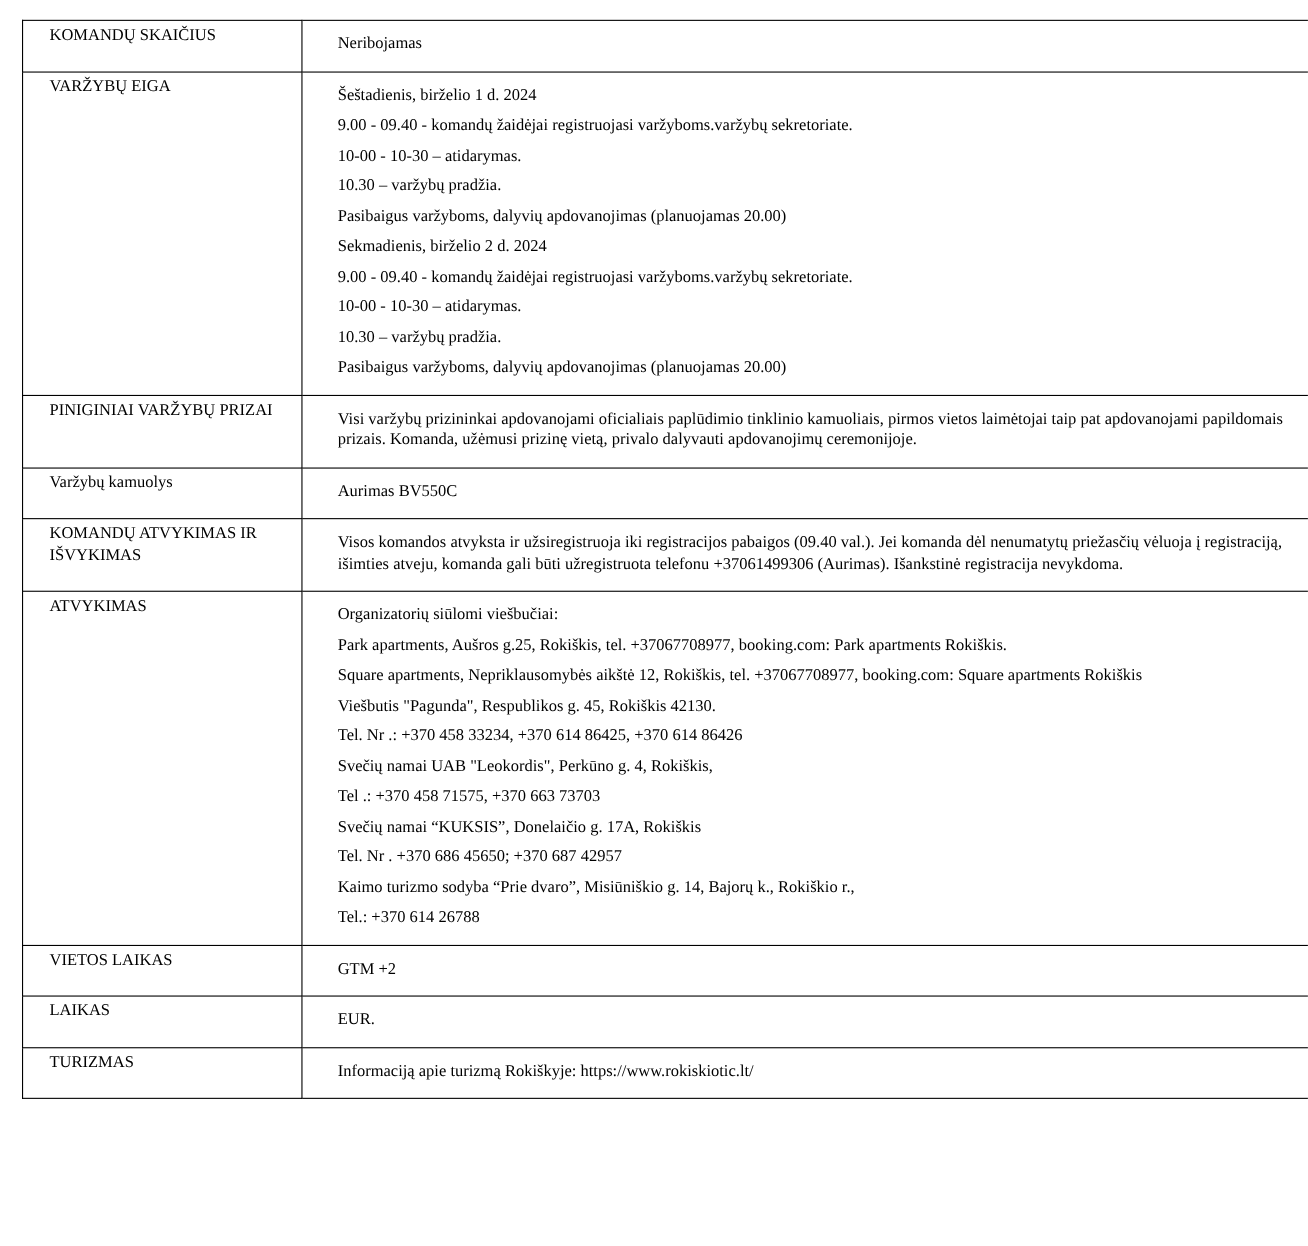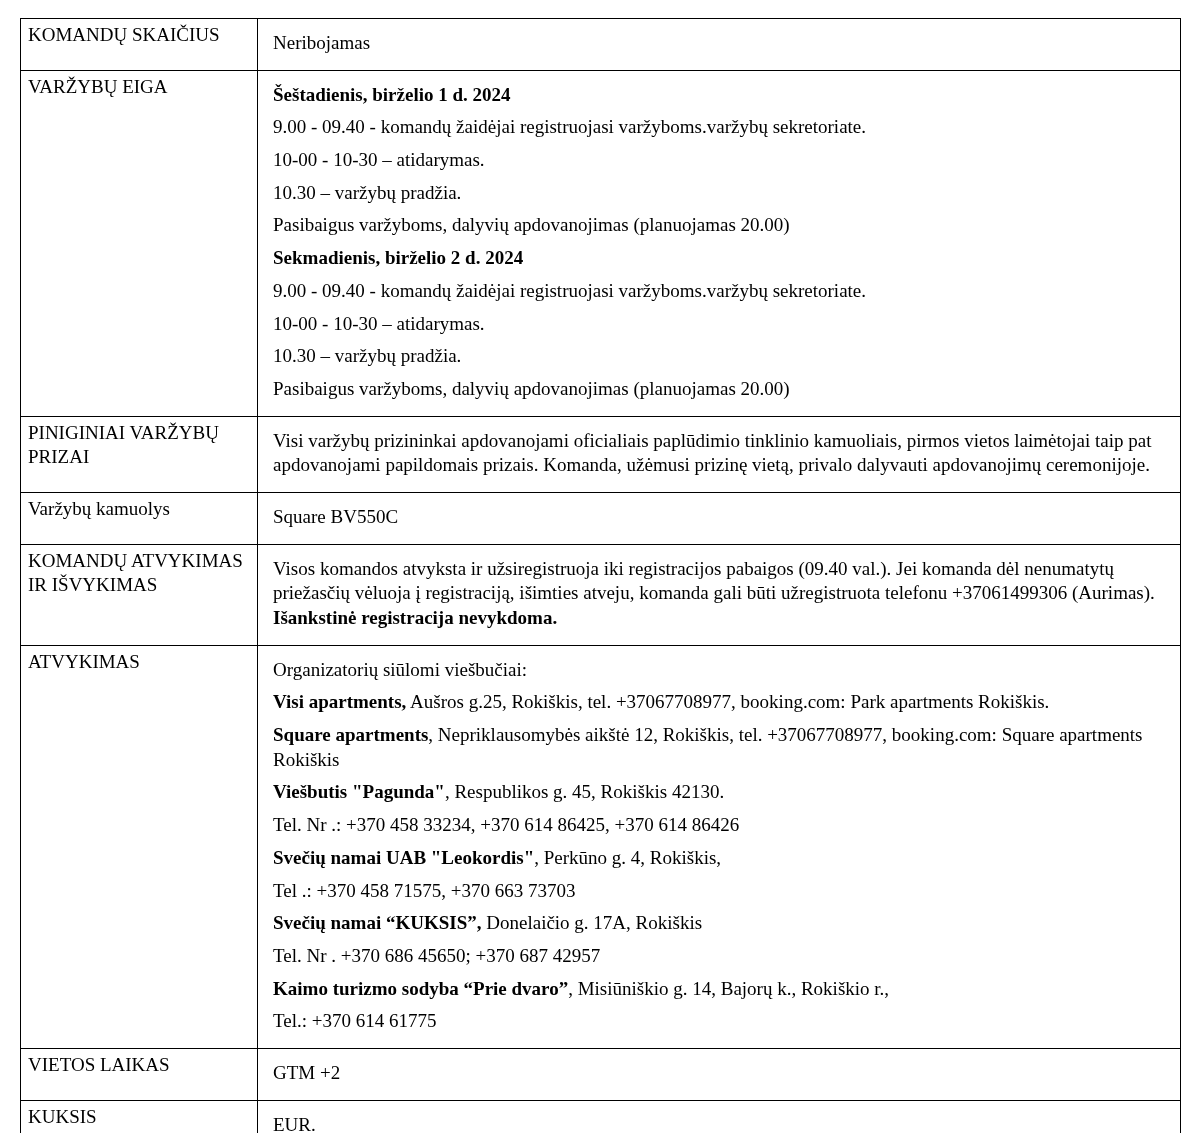--- a/index.html
+++ b/index.html
@@ -21,31 +21,31 @@
     padding: 18px 20px 0 20px;
   }
   table.doc-table {
     border-collapse: collapse;
     width: 1148px;
     table-layout: fixed;
   }
   table.doc-table td {
     border: 1px solid #000000;
     vertical-align: top;
-    padding: 4px 7px 6px 7px;
-    font-size: 19px;
+    padding: 4px 7px 6px 24px;
+    font-size: 15px;
     line-height: 1.30;
   }
   td.label-cell {
     width: 222px;
   }
   td.value-cell {
     width: 908px;
   }
-  .b { font-weight: bold; }
+  .b { font-weight: normal; }
   p.line {
     margin: 8px;
     padding: 0;
   }
 </style>
 </head>
 <body>
 
 <div class="page">
   <table class="doc-table">
@@ -73,53 +73,53 @@
         </tr>
         <tr>
           <td class="label-cell">PINIGINIAI VARŽYBŲ PRIZAI</td>
           <td class="value-cell">
             <p class="line"><span>Visi varžybų prizininkai apdovanojami oficialiais paplūdimio tinklinio kamuoliais, pirmos vietos laimėtojai taip pat apdovanojami papildomais prizais. Komanda, užėmusi prizinę vietą, privalo dalyvauti apdovanojimų ceremonijoje.</span></p>
           </td>
         </tr>
         <tr>
           <td class="label-cell">Varžybų kamuolys</td>
           <td class="value-cell">
-            <p class="line"><span>Square BV550C</span></p>
+            <p class="line"><span>Aurimas BV550C</span></p>
           </td>
         </tr>
         <tr>
           <td class="label-cell">KOMANDŲ ATVYKIMAS IR IŠVYKIMAS</td>
           <td class="value-cell">
             <p class="line"><span>Visos komandos atvyksta ir užsiregistruoja iki registracijos pabaigos (09.40 val.). Jei komanda dėl nenumatytų priežasčių vėluoja į registraciją, išimties atveju,  komanda gali būti užregistruota telefonu +37061499306 (Aurimas).</span> <span class="b">Išankstinė registracija nevykdoma.</span></p>
           </td>
         </tr>
         <tr>
           <td class="label-cell">ATVYKIMAS</td>
           <td class="value-cell">
             <p class="line"><span>Organizatorių siūlomi viešbučiai:</span></p>
-            <p class="line"><span class="b">Visi apartments,</span><span> Aušros g.25, Rokiškis, tel. +37067708977, booking.com: Park apartments Rokiškis.</span></p>
+            <p class="line"><span class="b">Park apartments,</span><span> Aušros g.25, Rokiškis, tel. +37067708977, booking.com: Park apartments Rokiškis.</span></p>
             <p class="line"><span class="b">Square apartments</span><span>, Nepriklausomybės aikštė 12, Rokiškis, tel. +37067708977, booking.com: Square apartments Rokiškis</span></p>
             <p class="line"><span class="b">Viešbutis "Pagunda"</span><span>, Respublikos g. 45, Rokiškis 42130.</span></p>
             <p class="line"><span>Tel. Nr .: +370 458 33234, +370 614 86425, +370 614 86426</span></p>
             <p class="line"><span class="b">Svečių namai UAB "Leokordis"</span><span>, Perkūno g. 4, Rokiškis,</span></p>
             <p class="line"><span>Tel .: +370 458 71575, +370 663 73703</span></p>
             <p class="line"><span class="b">Svečių namai “KUKSIS”,</span><span> Donelaičio g. 17A, Rokiškis</span></p>
             <p class="line"><span>Tel. Nr . +370 686 45650; +370 687 42957</span></p>
             <p class="line"><span class="b">Kaimo turizmo sodyba “Prie dvaro”</span><span>, Misiūniškio g. 14, Bajorų k., Rokiškio r.,</span></p>
-            <p class="line"><span>Tel.: +370 614 61775</span></p>
+            <p class="line"><span>Tel.: +370 614 26788</span></p>
           </td>
         </tr>
         <tr>
           <td class="label-cell">VIETOS LAIKAS</td>
           <td class="value-cell">
             <p class="line"><span>GTM +2</span></p>
           </td>
         </tr>
         <tr>
-          <td class="label-cell">KUKSIS</td>
+          <td class="label-cell">LAIKAS</td>
           <td class="value-cell">
             <p class="line"><span>EUR.</span></p>
           </td>
         </tr>
         <tr>
           <td class="label-cell">TURIZMAS</td>
           <td class="value-cell">
             <p class="line"><span>Informaciją apie turizmą Rokiškyje: https://www.rokiskiotic.lt/</span></p>
           </td>
         </tr>

